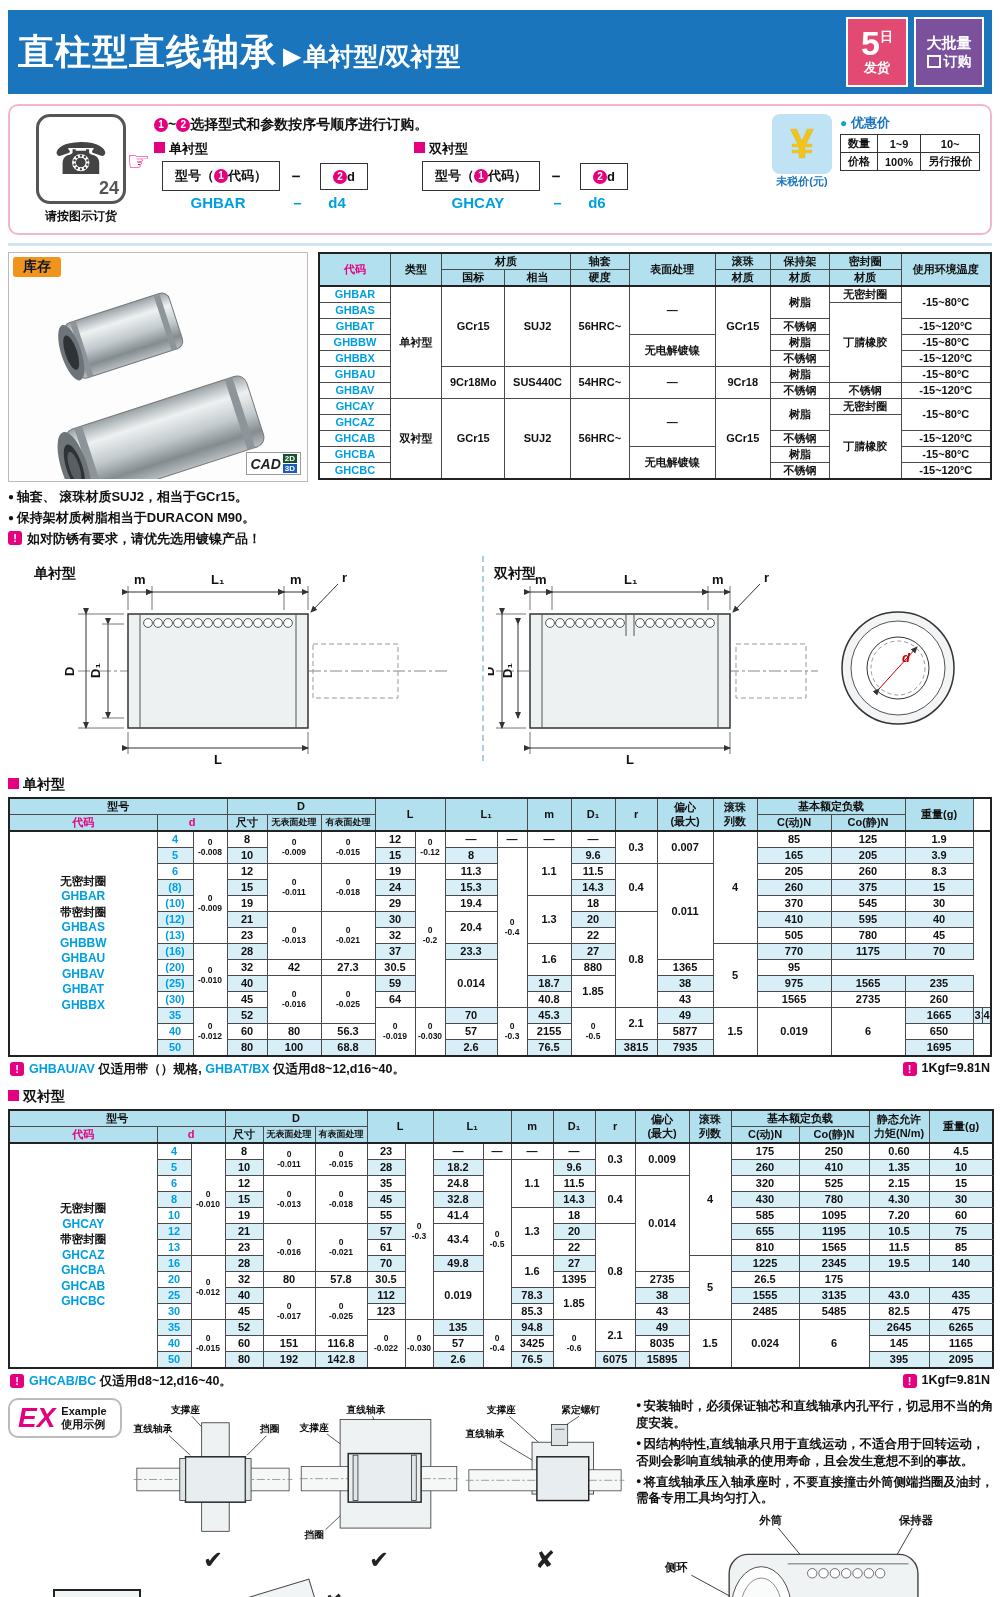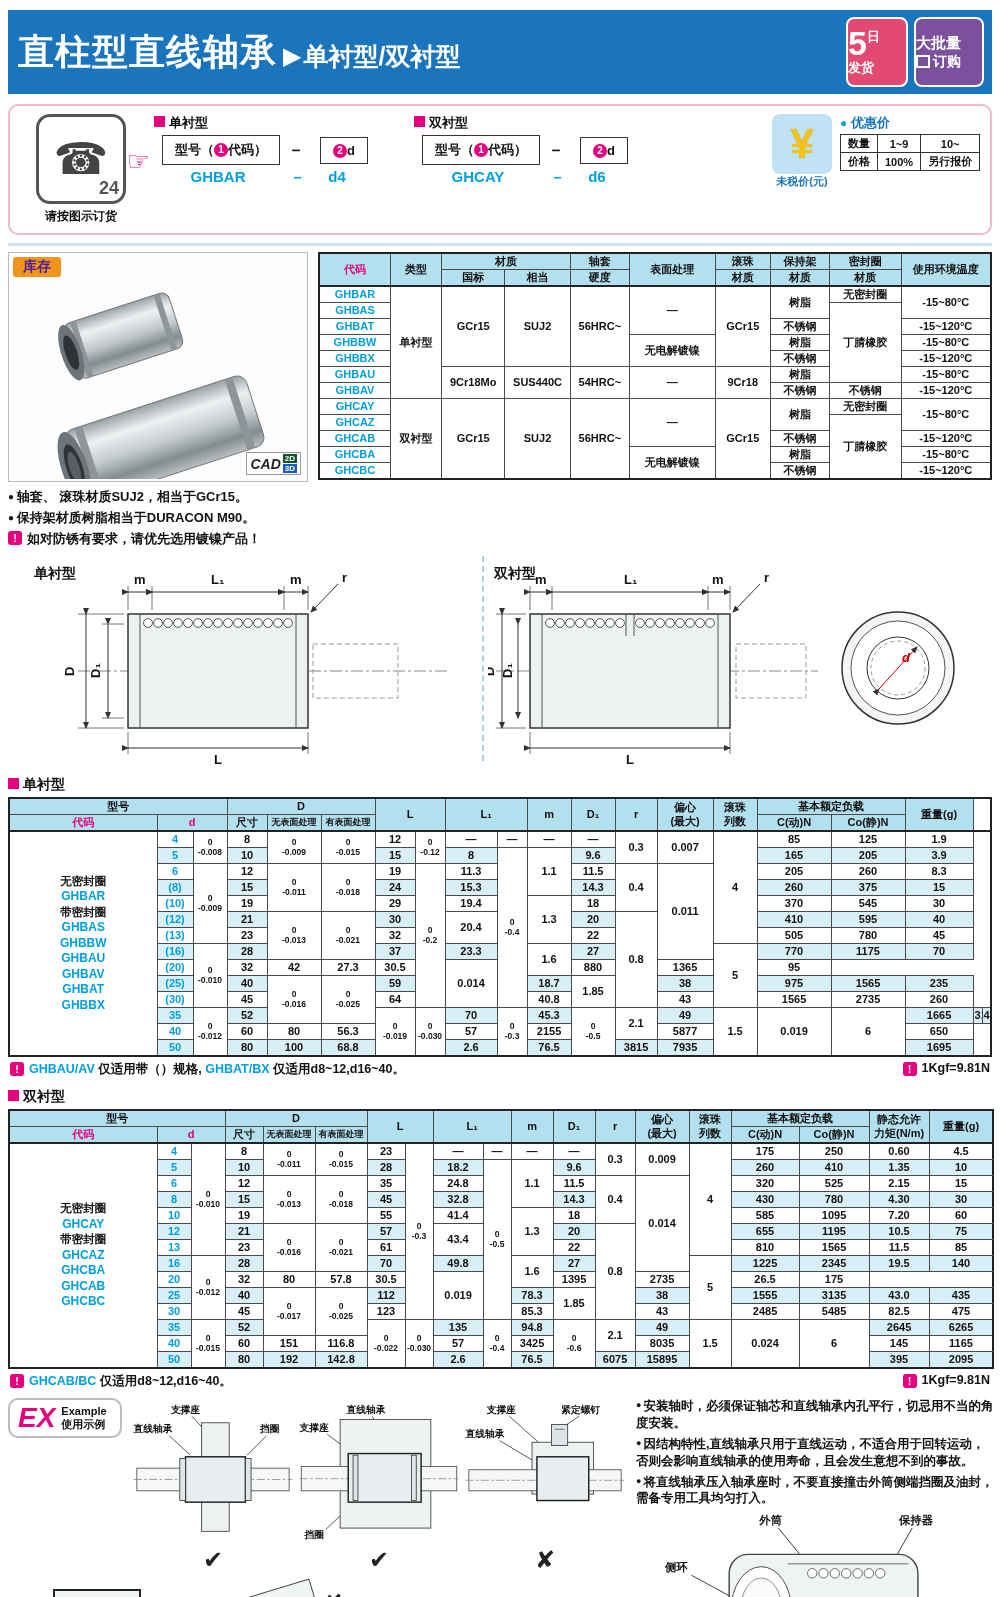--- a/index.html
+++ b/index.html
@@ -4,21 +4,21 @@
 <style>
   html,body{margin:0;padding:0;background:#fff;color:#111;font-family:"Liberation Sans","DejaVu Sans",sans-serif;}
   body{width:1000px;}
   .page{padding:6px 8px 10px;}
   
   .titlebar{background:#1b75bd;height:84px;display:flex;align-items:center;padding:0 10px;position:relative;margin-top:4px;}
   .titlebar .tt{color:#fff;font-weight:900;font-size:36px;letter-spacing:1px;}
   .titlebar .arrow{color:#fff;font-size:24px;margin:8px 2px 0 6px;}
   .titlebar .st{color:#fff;font-weight:900;font-size:25px;margin-top:8px;}
   .badges{position:absolute;right:8px;top:7px;display:flex;gap:6px;}
-  .badge{border:2px solid #fff;border-radius:8px;color:#fff;width:58px;height:66px;display:flex;flex-direction:column;justify-content:center;font-weight:bold;}
+  .badge{border:2px solid #fff;border-radius:0;color:#fff;width:58px;height:66px;display:flex;flex-direction:column;align-items:center;justify-content:center;font-weight:bold;}
   .badge.day{background:#e34a73;}
   .badge.day .n{font-size:34px;line-height:30px;}
   .badge.day .u{font-size:13px;vertical-align:top;}
   .badge.day .s{font-size:13px;}
   .badge.bulk{background:#7b509d;width:66px;}
   .badge.bulk .l1{font-size:15px;}
   .badge.bulk .l2{font-size:14px;display:flex;align-items:center;gap:3px;}
   .badge.bulk .boxicon{width:10px;height:9px;border:2px solid #fff;display:inline-block;}
   
   .orderbox{border:2px solid #f2b8c8;border-radius:10px;margin-top:10px;padding:8px 12px;display:flex;gap:14px;align-items:flex-start;}
@@ -47,21 +47,21 @@
   .yenbox .cap{color:#1b75bd;font-weight:bold;font-size:11px;margin-top:0;white-space:nowrap;}
   .discount .dt{color:#1b75bd;font-weight:bold;font-size:13px;margin-bottom:2px;}
   .discount .dot{color:#12a3c4;font-size:12px;}
   table.price{border-collapse:collapse;}
   table.price td{border:1.5px solid #333;font-size:11px;font-weight:bold;padding:1px 7px;text-align:center;white-space:nowrap;}
   .bluerule{height:3px;background:#cfe3f2;margin:8px 0 6px;}
   
   .prodrow{display:flex;gap:10px;}
   .photobox{width:300px;}
   .photo{border:1px solid #bbb;height:228px;position:relative;background:#fdfdfd;}
-  .stock{position:absolute;left:4px;top:4px;background:#f0941d;color:#4c1d95;font-weight:bold;font-size:14px;padding:1px 10px;border-radius:3px;}
+  .stock{position:absolute;left:4px;top:4px;background:#f0941d;color:#0f172a;font-weight:bold;font-size:14px;padding:1px 10px;border-radius:3px;}
   .cadbadge{position:absolute;right:6px;bottom:6px;border:1px solid #999;background:#fff;display:flex;align-items:center;padding:1px 3px;gap:2px;}
   .cadbadge .cad{font-weight:900;font-style:italic;font-size:14px;color:#222;}
   .cadbadge .dd{display:flex;flex-direction:column;gap:1px;}
   .cadbadge .d2{background:#14532d;color:#fff;font-size:8px;font-weight:bold;padding:0 2px;}
   .cadbadge .d3{background:#1b5bbd;color:#fff;font-size:8px;font-weight:bold;padding:0 2px;}
   .pnotes{margin:6px 0 0;padding:0;list-style:none;font-weight:bold;font-size:13px;}
   .pnotes li{margin:3px 0;}
   .pnotes li::before{content:"● ";font-size:10px;vertical-align:1px;}
   .pwarn{font-weight:bold;font-size:13px;margin-top:3px;display:flex;gap:5px;align-items:flex-start;}
   .noteicon{display:inline-block;min-width:14px;height:14px;background:#e4007f;color:#fff;border-radius:3px;font-size:11px;font-weight:bold;line-height:14px;text-align:center;margin-top:1px;}
@@ -146,20 +146,23 @@
   <div class="orderbox">
     <div class="phonecol">
       <div class="phonebadge">
         <span class="ph">☎</span>
         <span class="n24">24</span>
       </div>
       <div class="cap">请按图示订货</div>
       <span class="hand">☞</span>
     </div>
     <div class="ordmain">
+      <div class="instr">
+        <span class="cnum">1</span><span>~</span><span class="cnum">2</span><span>选择型式和参数按序号顺序进行订购。</span>
+      </div>
       <div class="ordrow">
         <div class="ordblk">
           <div class="btitle"><span class="sq"></span><span>单衬型</span></div>
           <div class="boxesrow">
             <span class="obox"><span>型号（</span><span class="cnum">1</span><span>代码）</span></span>
             <span class="dash">－</span>
             <span class="obox"><span class="cnum">2</span><span>d</span></span>
           </div>
           <div class="exrow">
             <span class="c1">GHBAR</span>

